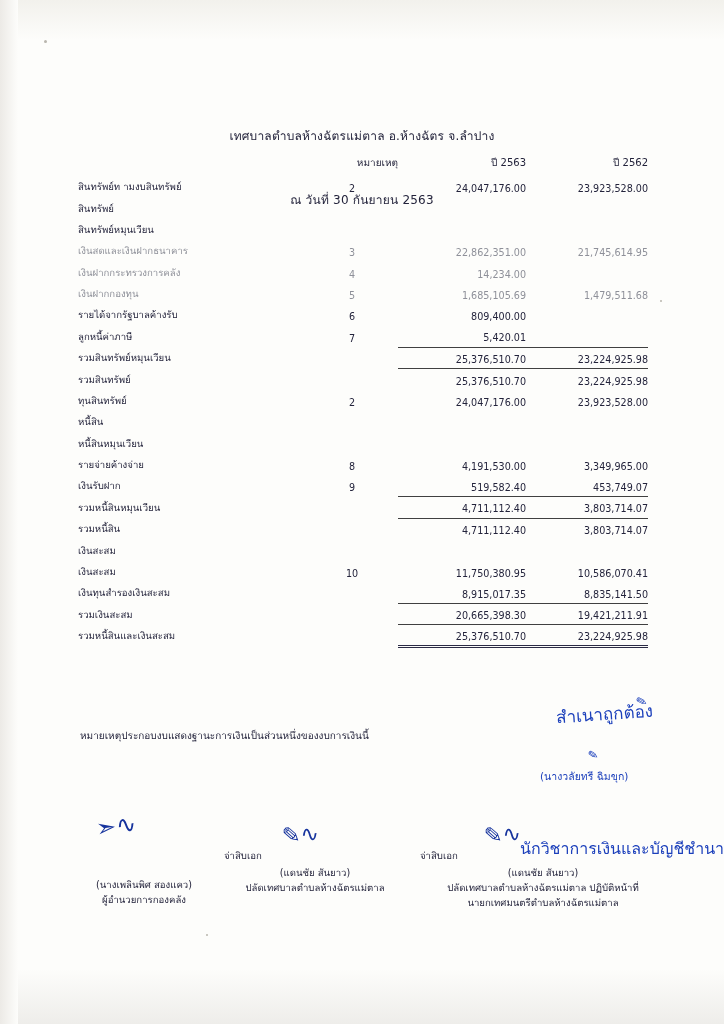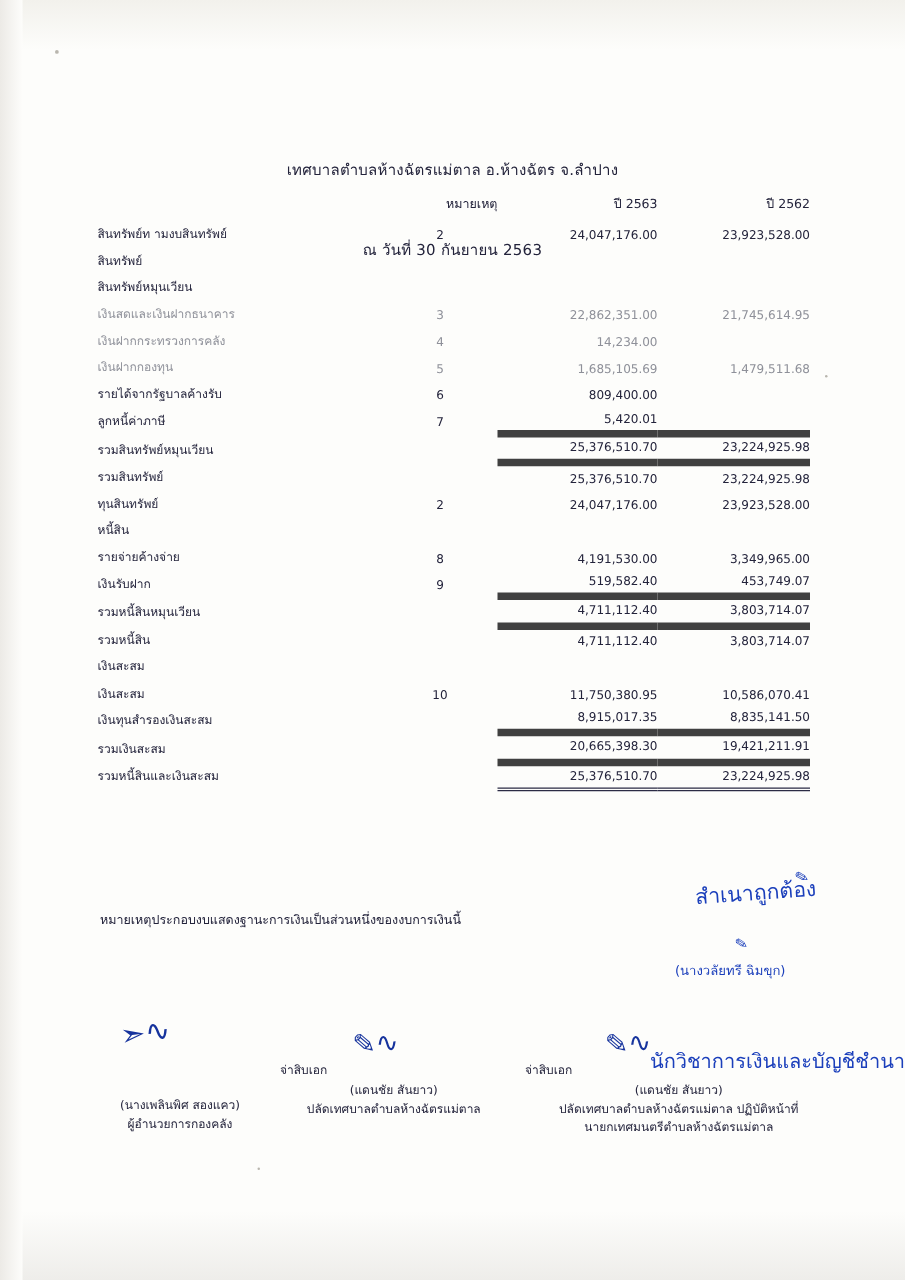--- a/index.html
+++ b/index.html
@@ -95,21 +95,21 @@
   td.num2  { text-align: right; padding-right: 6px; font-size: 9.6px; }
 
   .ind0 { padding-left: 0px; }
   .ind1 { padding-left: 22px; }
   .ind2 { padding-left: 46px; }
   .ind3 { padding-left: 60px; }
 
   .faded { color: #8e9099; }
   .rowgap td { padding-top: 11px; }
 
-  .ruled-top td.num, .ruled-top td.num2 { border-top: 6px solid #404040; }
+  .ruled-top td.num, .ruled-top td.num2 { border-top: 1px solid #404040; }
   .dbl-bottom td.num, .dbl-bottom td.num2 { border-bottom: 3px double #2b2b45; }
 
   .footnote {
     position: absolute;
     left: 80px;
     top: 728px;
     font-size: 10px;
     color: #23233b;
   }
 
@@ -309,20 +309,26 @@
           <td class="num">24,047,176.00</td>
           <td class="num2">23,923,528.00</td>
         </tr>
         <tr>
           <td class="label ind0">หนี้สิน</td>
           <td class="note"></td>
           <td class="num"></td>
           <td class="num2"></td>
         </tr>
         <tr>
+          <td class="label ind1">หนี้สินหมุนเวียน</td>
+          <td class="note"></td>
+          <td class="num"></td>
+          <td class="num2"></td>
+        </tr>
+        <tr>
           <td class="label ind2">รายจ่ายค้างจ่าย</td>
           <td class="note">8</td>
           <td class="num">4,191,530.00</td>
           <td class="num2">3,349,965.00</td>
         </tr>
         <tr>
           <td class="label ind2">เงินรับฝาก</td>
           <td class="note">9</td>
           <td class="num">519,582.40</td>
           <td class="num2">453,749.07</td>

